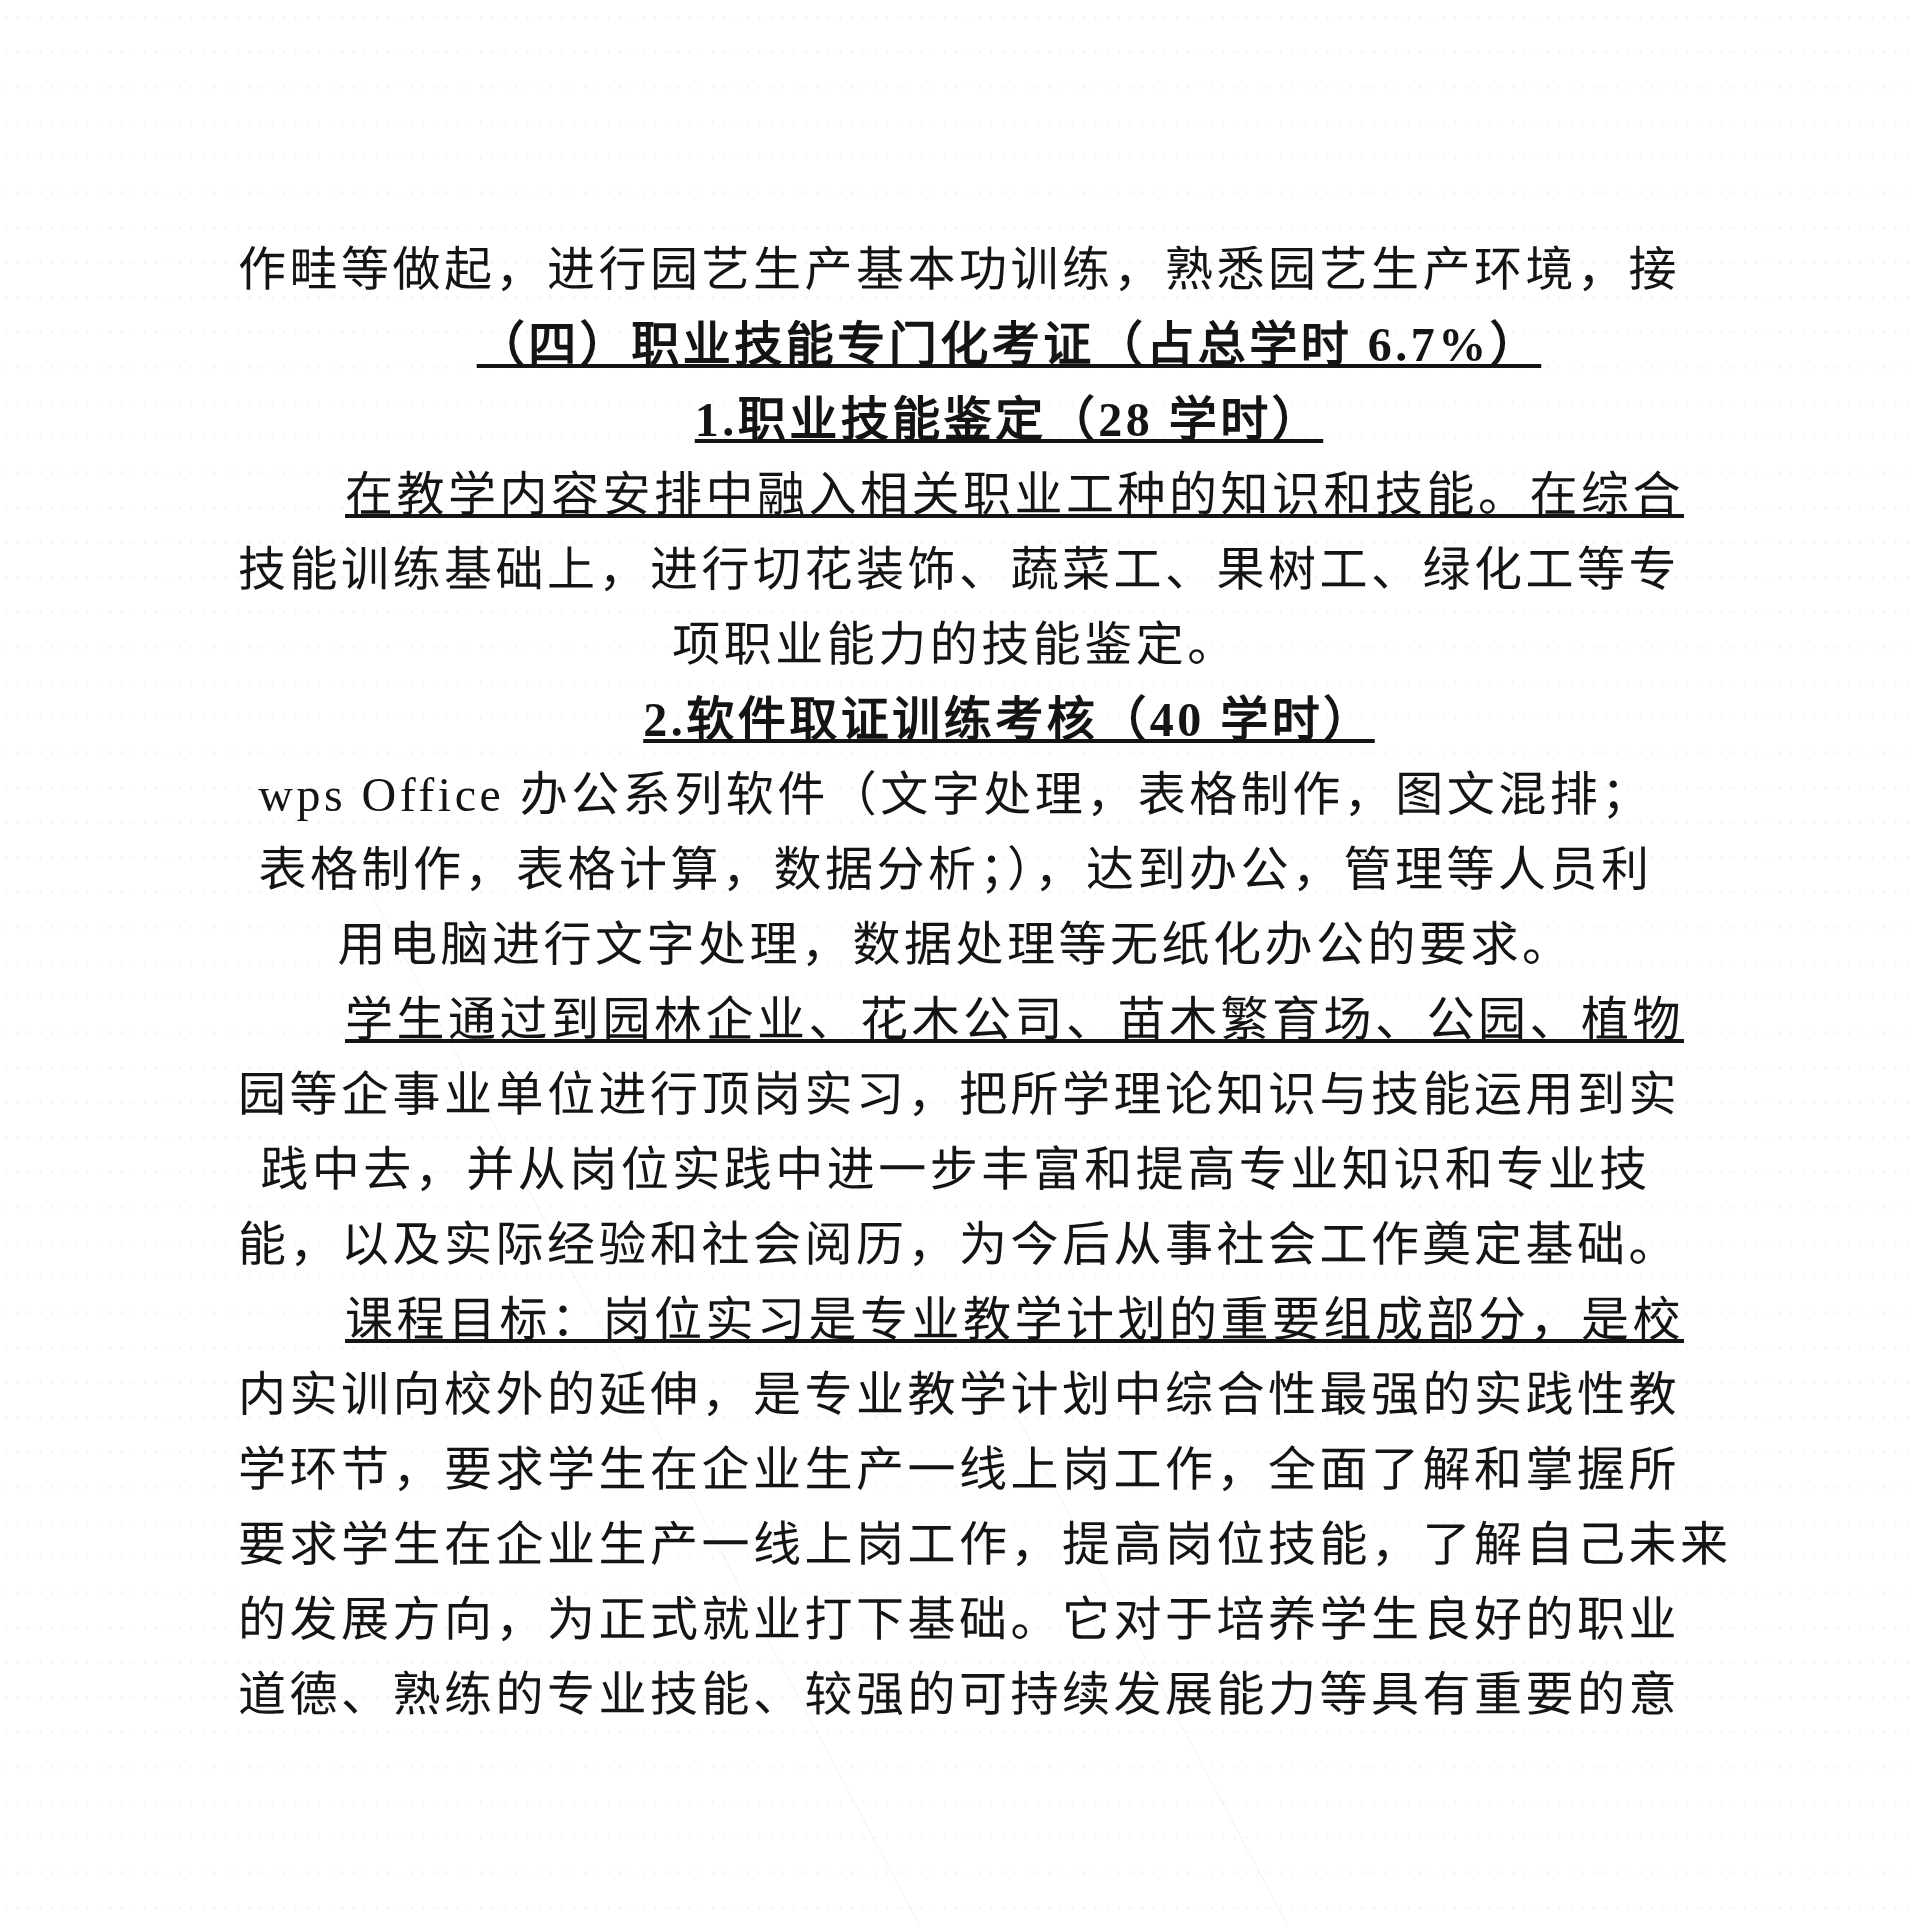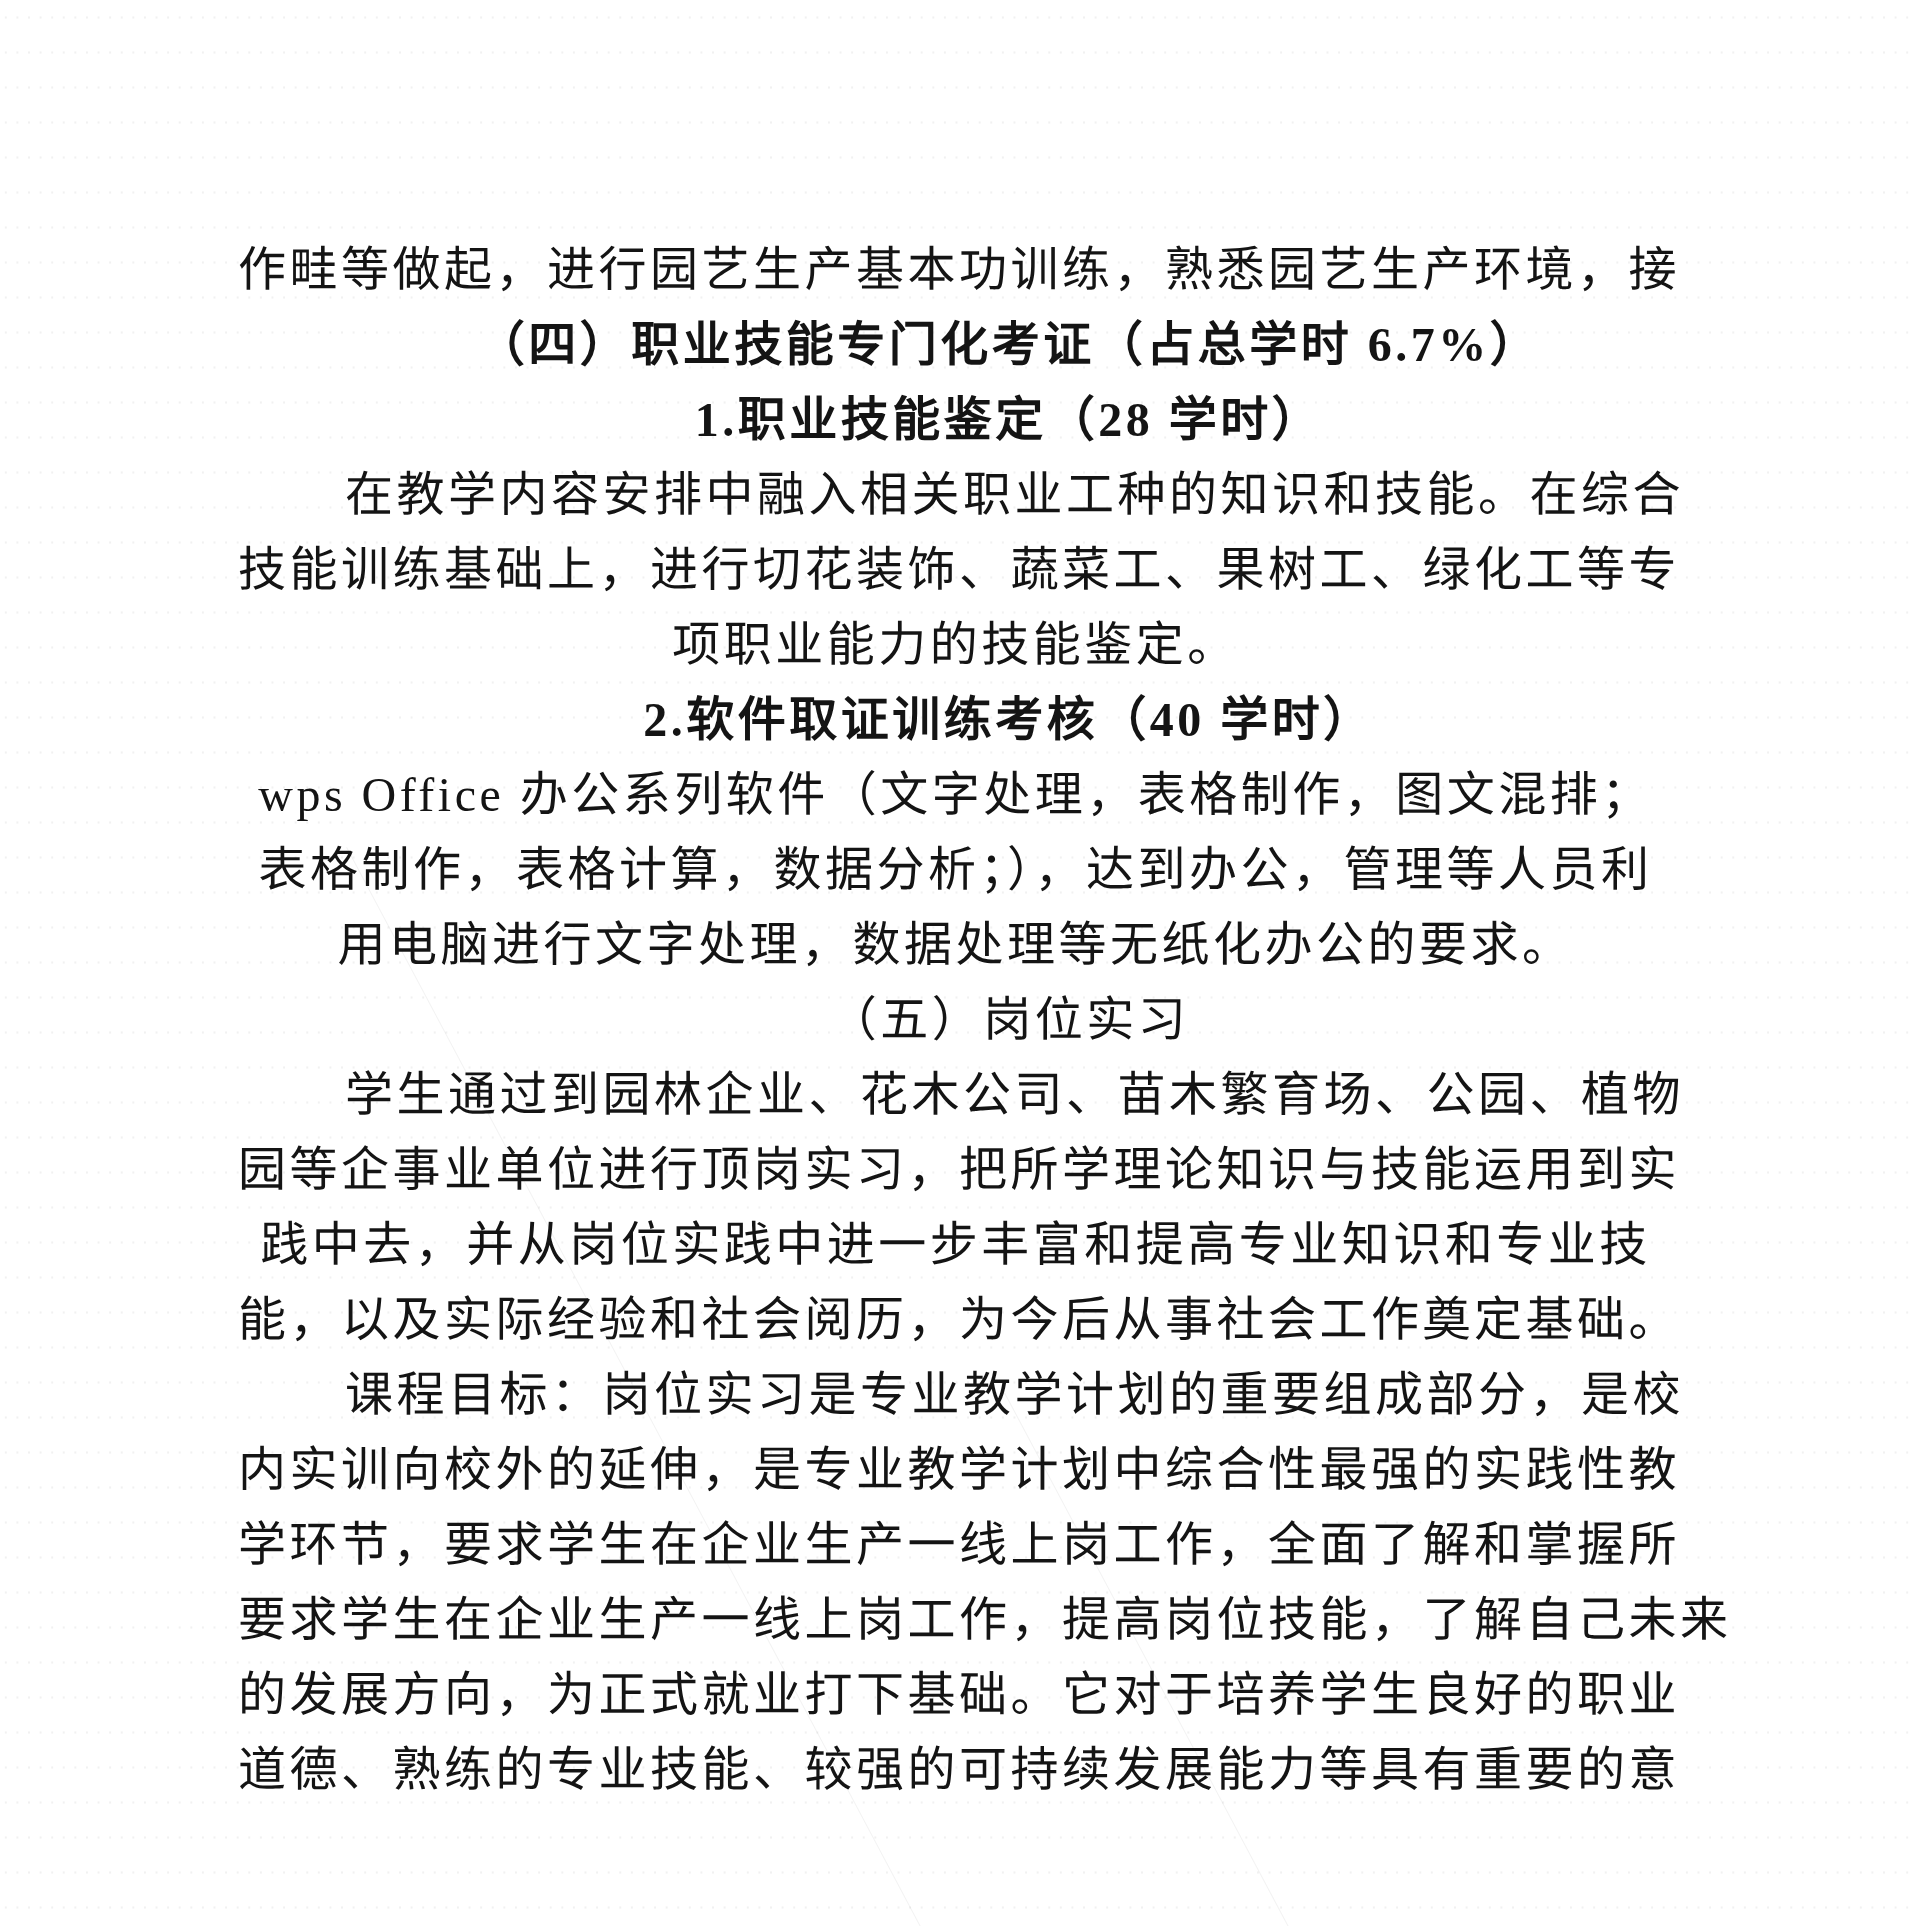--- a/index.html
+++ b/index.html
@@ -43,20 +43,21 @@
   .text-line {
     height: 75px;
     line-height: 75px;
     font-size: 48px;
     letter-spacing: 3.5px;
     white-space: nowrap;
     text-align: center;
   }
   .text-line.indent {
     padding-left: 107px;
+    text-decoration: underline;
   }
   .text-line.bold {
     font-weight: bold;
   }
 </style>
 </head>
 <body>
 
 <div class="scan-noise"></div>
 <div class="scan-streak streak-a"></div>
@@ -66,21 +67,20 @@
     <div class="text-line">作畦等做起，进行园艺生产基本功训练，熟悉园艺生产环境，接</div>
     <div class="text-line indent bold">（四）职业技能专门化考证（占总学时 6.7%）</div>
     <div class="text-line indent bold">1.职业技能鉴定（28 学时）</div>
     <div class="text-line indent">在教学内容安排中融入相关职业工种的知识和技能。在综合</div>
     <div class="text-line">技能训练基础上，进行切花装饰、蔬菜工、果树工、绿化工等专</div>
     <div class="text-line">项职业能力的技能鉴定。</div>
     <div class="text-line indent bold">2.软件取证训练考核（40 学时）</div>
     <div class="text-line">wps Office 办公系列软件（文字处理，表格制作，图文混排；</div>
     <div class="text-line">表格制作，表格计算，数据分析；），达到办公，管理等人员利</div>
     <div class="text-line">用电脑进行文字处理，数据处理等无纸化办公的要求。</div>
-    <div class="text-line indent">（五）岗位实习</div>
     <div class="text-line indent">学生通过到园林企业、花木公司、苗木繁育场、公园、植物</div>
     <div class="text-line">园等企事业单位进行顶岗实习，把所学理论知识与技能运用到实</div>
     <div class="text-line">践中去，并从岗位实践中进一步丰富和提高专业知识和专业技</div>
     <div class="text-line">能，以及实际经验和社会阅历，为今后从事社会工作奠定基础。</div>
     <div class="text-line indent">课程目标：岗位实习是专业教学计划的重要组成部分，是校</div>
     <div class="text-line">内实训向校外的延伸，是专业教学计划中综合性最强的实践性教</div>
     <div class="text-line">学环节，要求学生在企业生产一线上岗工作，全面了解和掌握所</div>
     <div class="text-line">要求学生在企业生产一线上岗工作，提高岗位技能，了解自己未来</div>
     <div class="text-line">的发展方向，为正式就业打下基础。它对于培养学生良好的职业</div>
     <div class="text-line">道德、熟练的专业技能、较强的可持续发展能力等具有重要的意</div>

